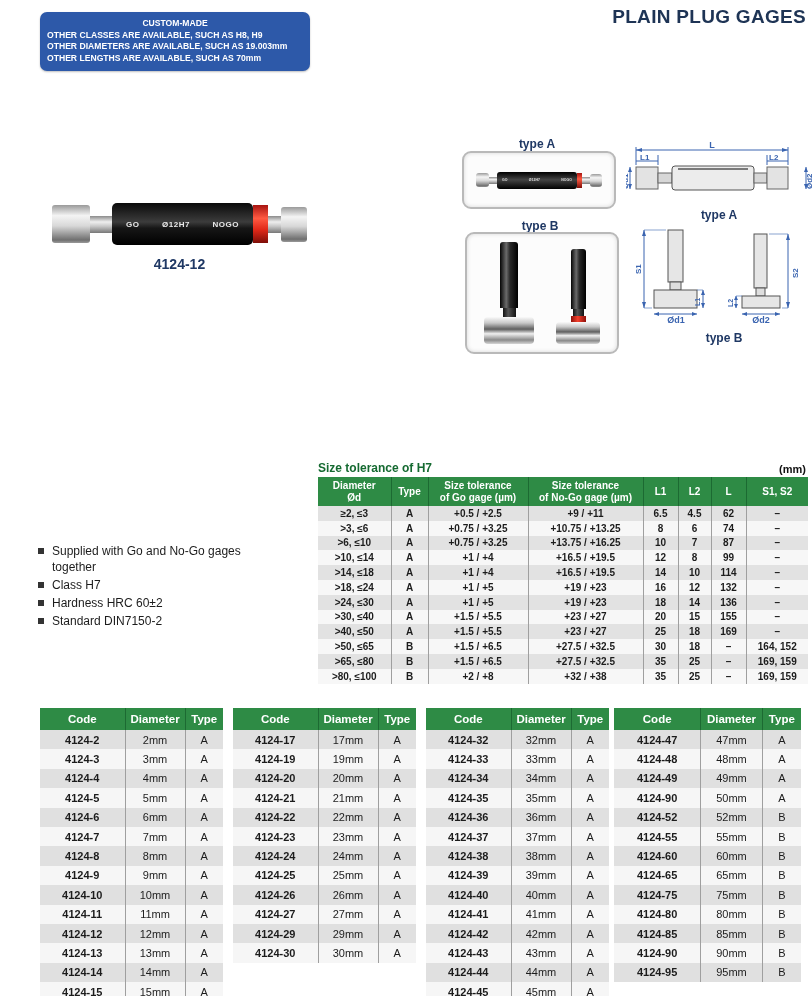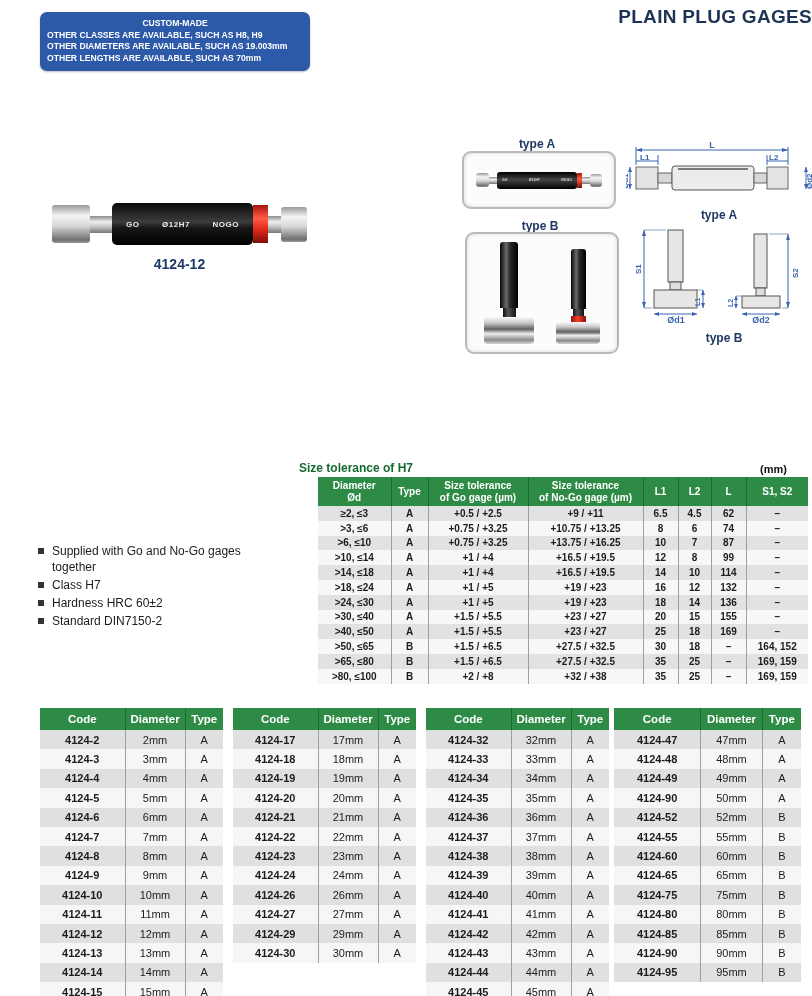--- a/index.html
+++ b/index.html
@@ -10,21 +10,21 @@
   
   .custom-box{
     position:absolute;left:40px;top:12px;width:256px;
     background:#2d59a9;border-radius:7px;padding:6px 7px 7px 7px;
     color:#fff;font-weight:bold;font-size:8.6px;line-height:11.5px;
     box-shadow:0 1px 2px rgba(0,0,0,.25);
   }
   .custom-box .c{text-align:center;}
   
   .page-title{
-    position:absolute;top:6px;right:0;font-size:19px;font-weight:bold;
+    position:absolute;top:6px;right:6px;font-size:19px;font-weight:bold;
     color:#1e3455;letter-spacing:.3px;
   }
   
   .photo{
     position:absolute;left:52px;top:200px;width:255px;height:48px;
     display:flex;align-items:center;
   }
   .cap{background:linear-gradient(180deg,#9a9a9a 0%,#f4f4f4 28%,#d8d8d8 55%,#6f6f6f 92%,#9a9a9a 100%);border-radius:3px;}
   .shaft{background:linear-gradient(180deg,#8b8b8b 0%,#efefef 35%,#c9c9c9 60%,#777 100%);}
   .capL{width:38px;height:38px;}
@@ -70,21 +70,21 @@
   #drawingA{left:626px;top:141px;}
   #drawingB{left:636px;top:226px;}
   .dwg-caption{font-size:12px;font-weight:bold;color:#1f3864;text-align:center;margin-top:1px;}
   svg text{font-family:"Liberation Sans",sans-serif;font-weight:bold;fill:#3a64b0;}
   
   .features{position:absolute;left:38px;top:543px;width:212px;margin:0;padding:0;list-style:none;
     font-size:12px;line-height:16px;color:#1c1c1c;font-weight:500;}
   .features li{padding-left:14px;position:relative;margin-bottom:2px;}
   .features li::before{content:"";position:absolute;left:0;top:5px;width:6px;height:6px;background:#333;}
   
-  .tol-head{position:absolute;left:299px;top:461px;width:488px;display:flex;justify-content:space-between;align-items:flex-end;}
+  .tol-head{position:absolute;left:318px;top:461px;width:488px;display:flex;justify-content:space-between;align-items:flex-end;}
   .tol-title{font-size:12px;font-weight:bold;color:#156a31;}
   .tol-unit{font-size:11px;font-weight:bold;color:#111;}
   table{border-collapse:collapse;}
   .tol-table{position:absolute;left:318px;top:477px;width:488px;table-layout:fixed;}
   .tol-table th{
     background:#2e8b45;color:#fff;font-size:10px;line-height:11.5px;font-weight:bold;
     white-space:pre-line;padding:3px 1px;border-left:1px solid #1c6a32;vertical-align:middle;
   }
   .tol-table th:first-child{border-left:none;}
   .tol-table td{
@@ -515,25 +515,20 @@
     <th>Type</th>
   </tr>
     </thead>
   <tbody>
       <tr>
         <td>4124-17</td>
         <td>17mm</td>
         <td>A</td>
       </tr>
       <tr>
-        <td>4124-18</td>
-        <td>18mm</td>
-        <td>A</td>
-      </tr>
-      <tr>
         <td>4124-19</td>
         <td>19mm</td>
         <td>A</td>
       </tr>
       <tr>
         <td>4124-20</td>
         <td>20mm</td>
         <td>A</td>
       </tr>
       <tr>
@@ -547,20 +542,25 @@
         <td>A</td>
       </tr>
       <tr>
         <td>4124-23</td>
         <td>23mm</td>
         <td>A</td>
       </tr>
       <tr>
         <td>4124-24</td>
         <td>24mm</td>
+        <td>A</td>
+      </tr>
+      <tr>
+        <td>4124-25</td>
+        <td>25mm</td>
         <td>A</td>
       </tr>
       <tr>
         <td>4124-26</td>
         <td>26mm</td>
         <td>A</td>
       </tr>
       <tr>
         <td>4124-27</td>
         <td>27mm</td>

